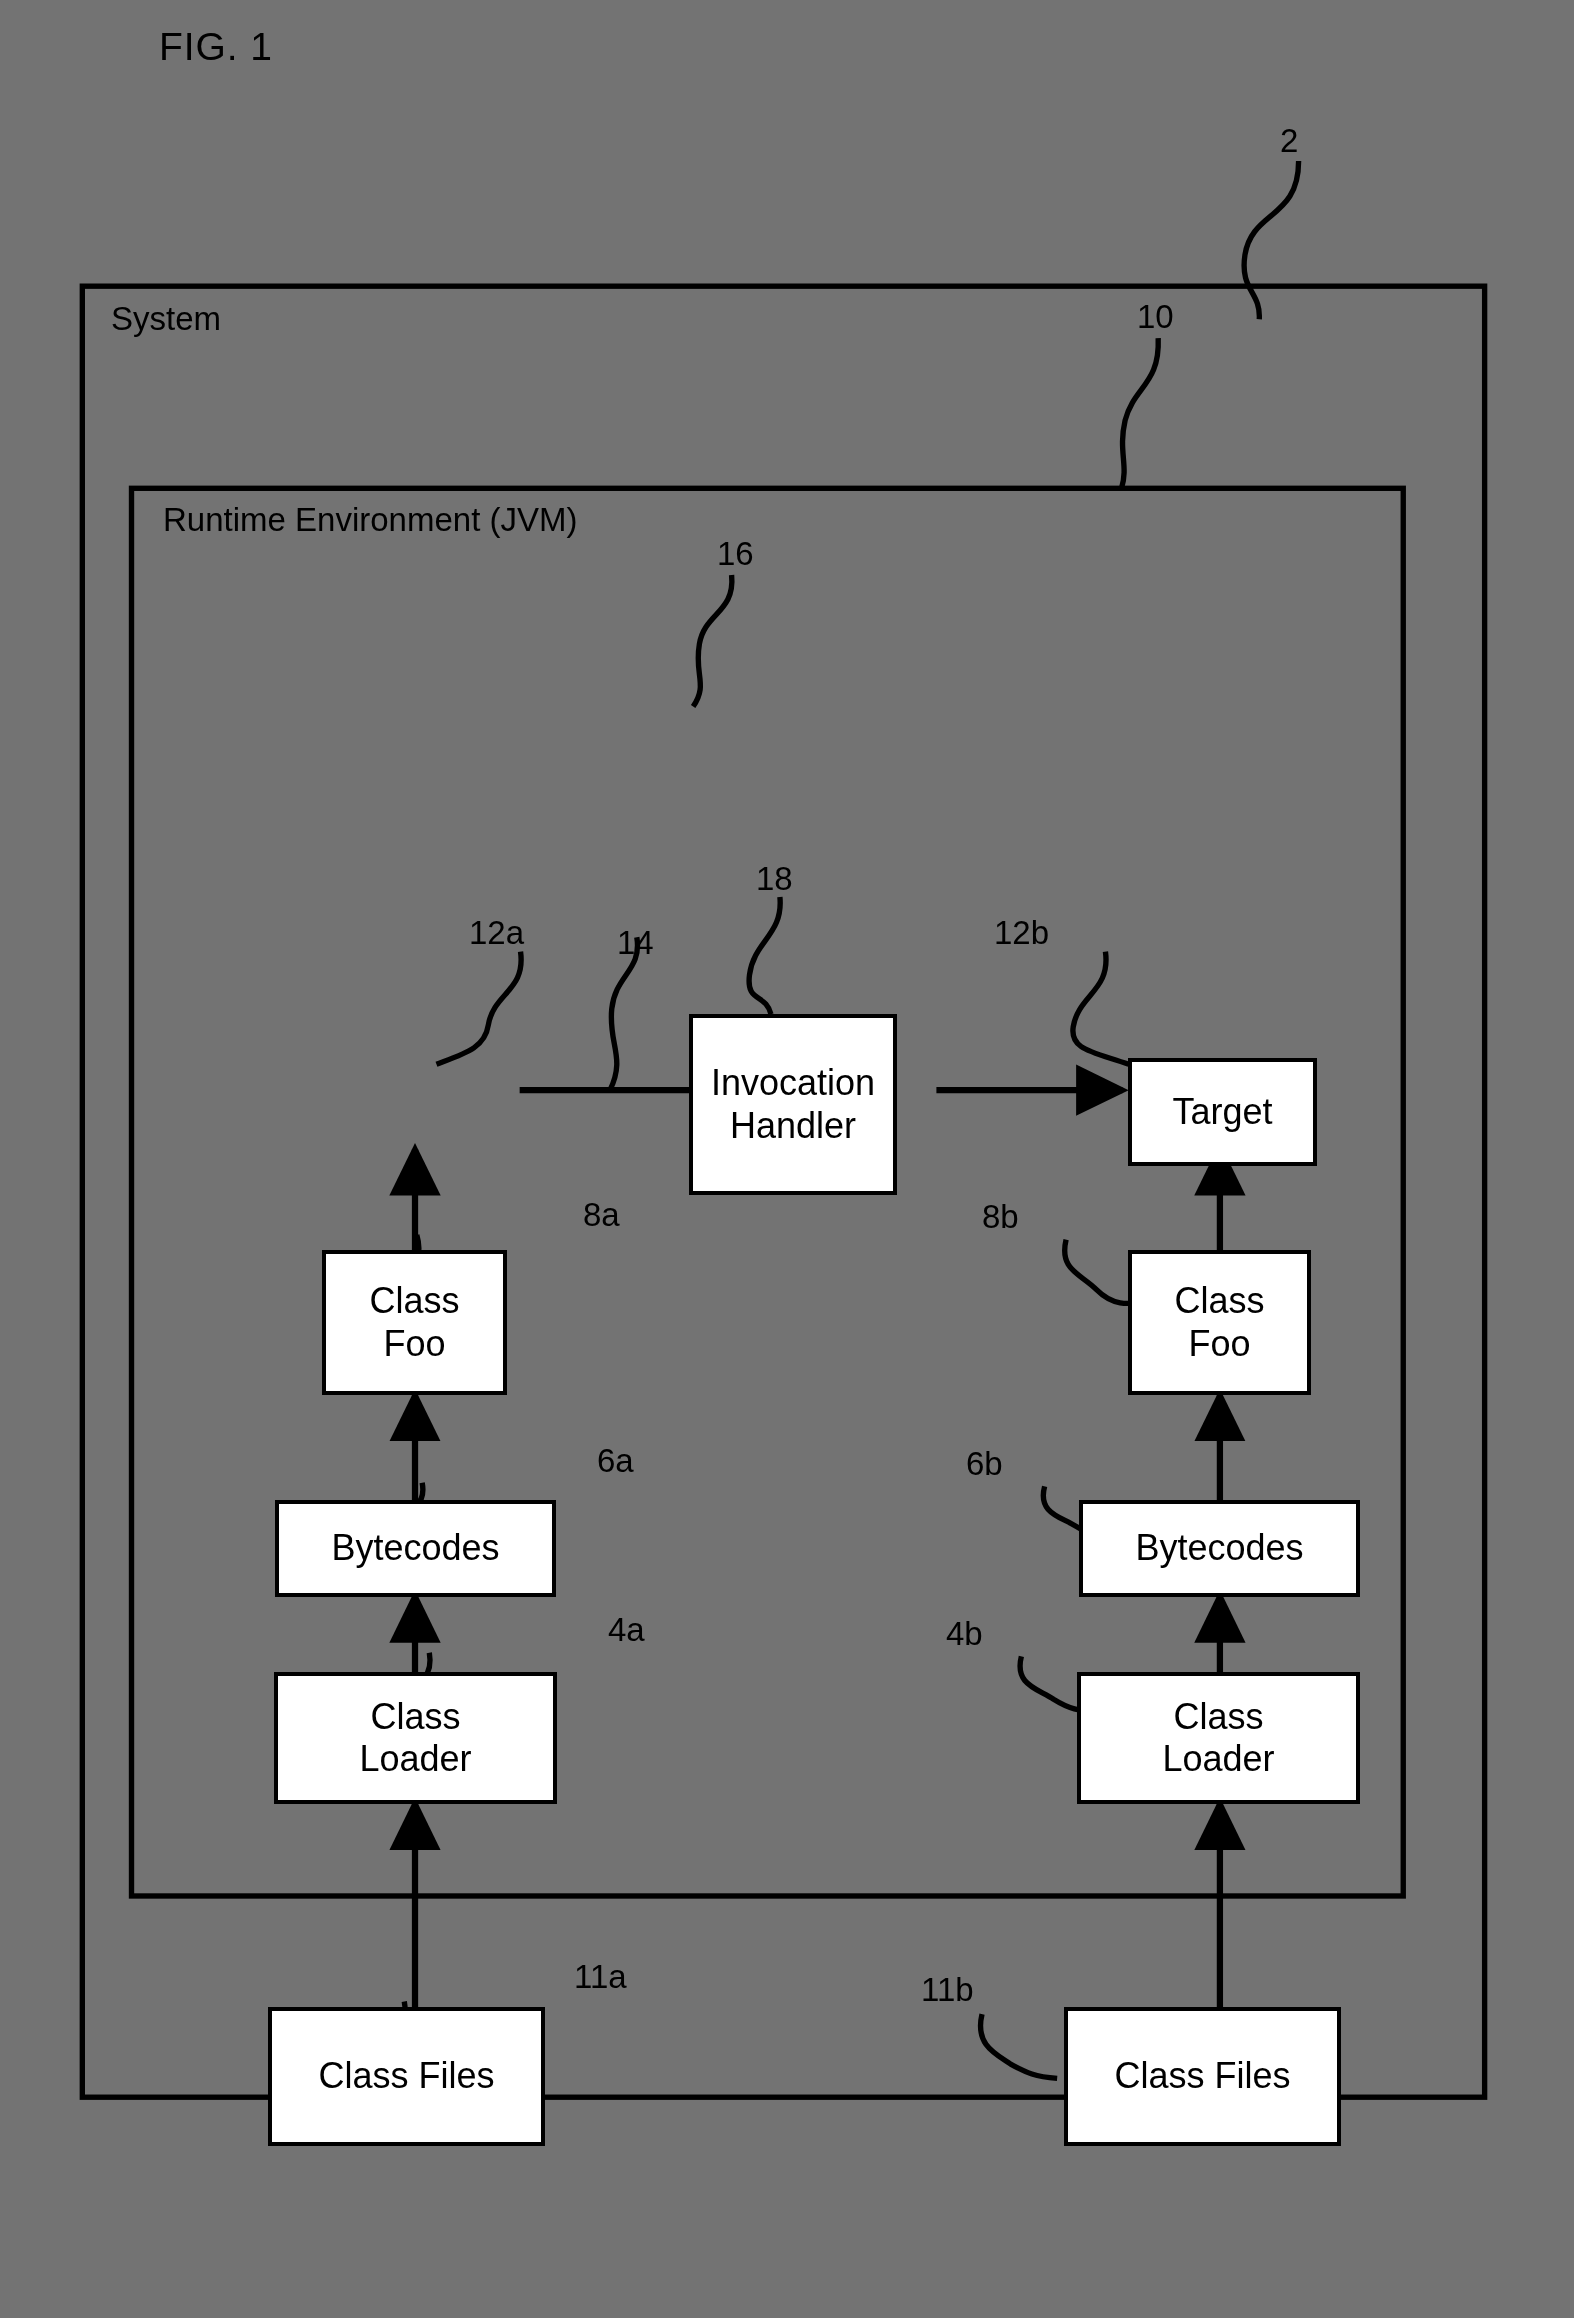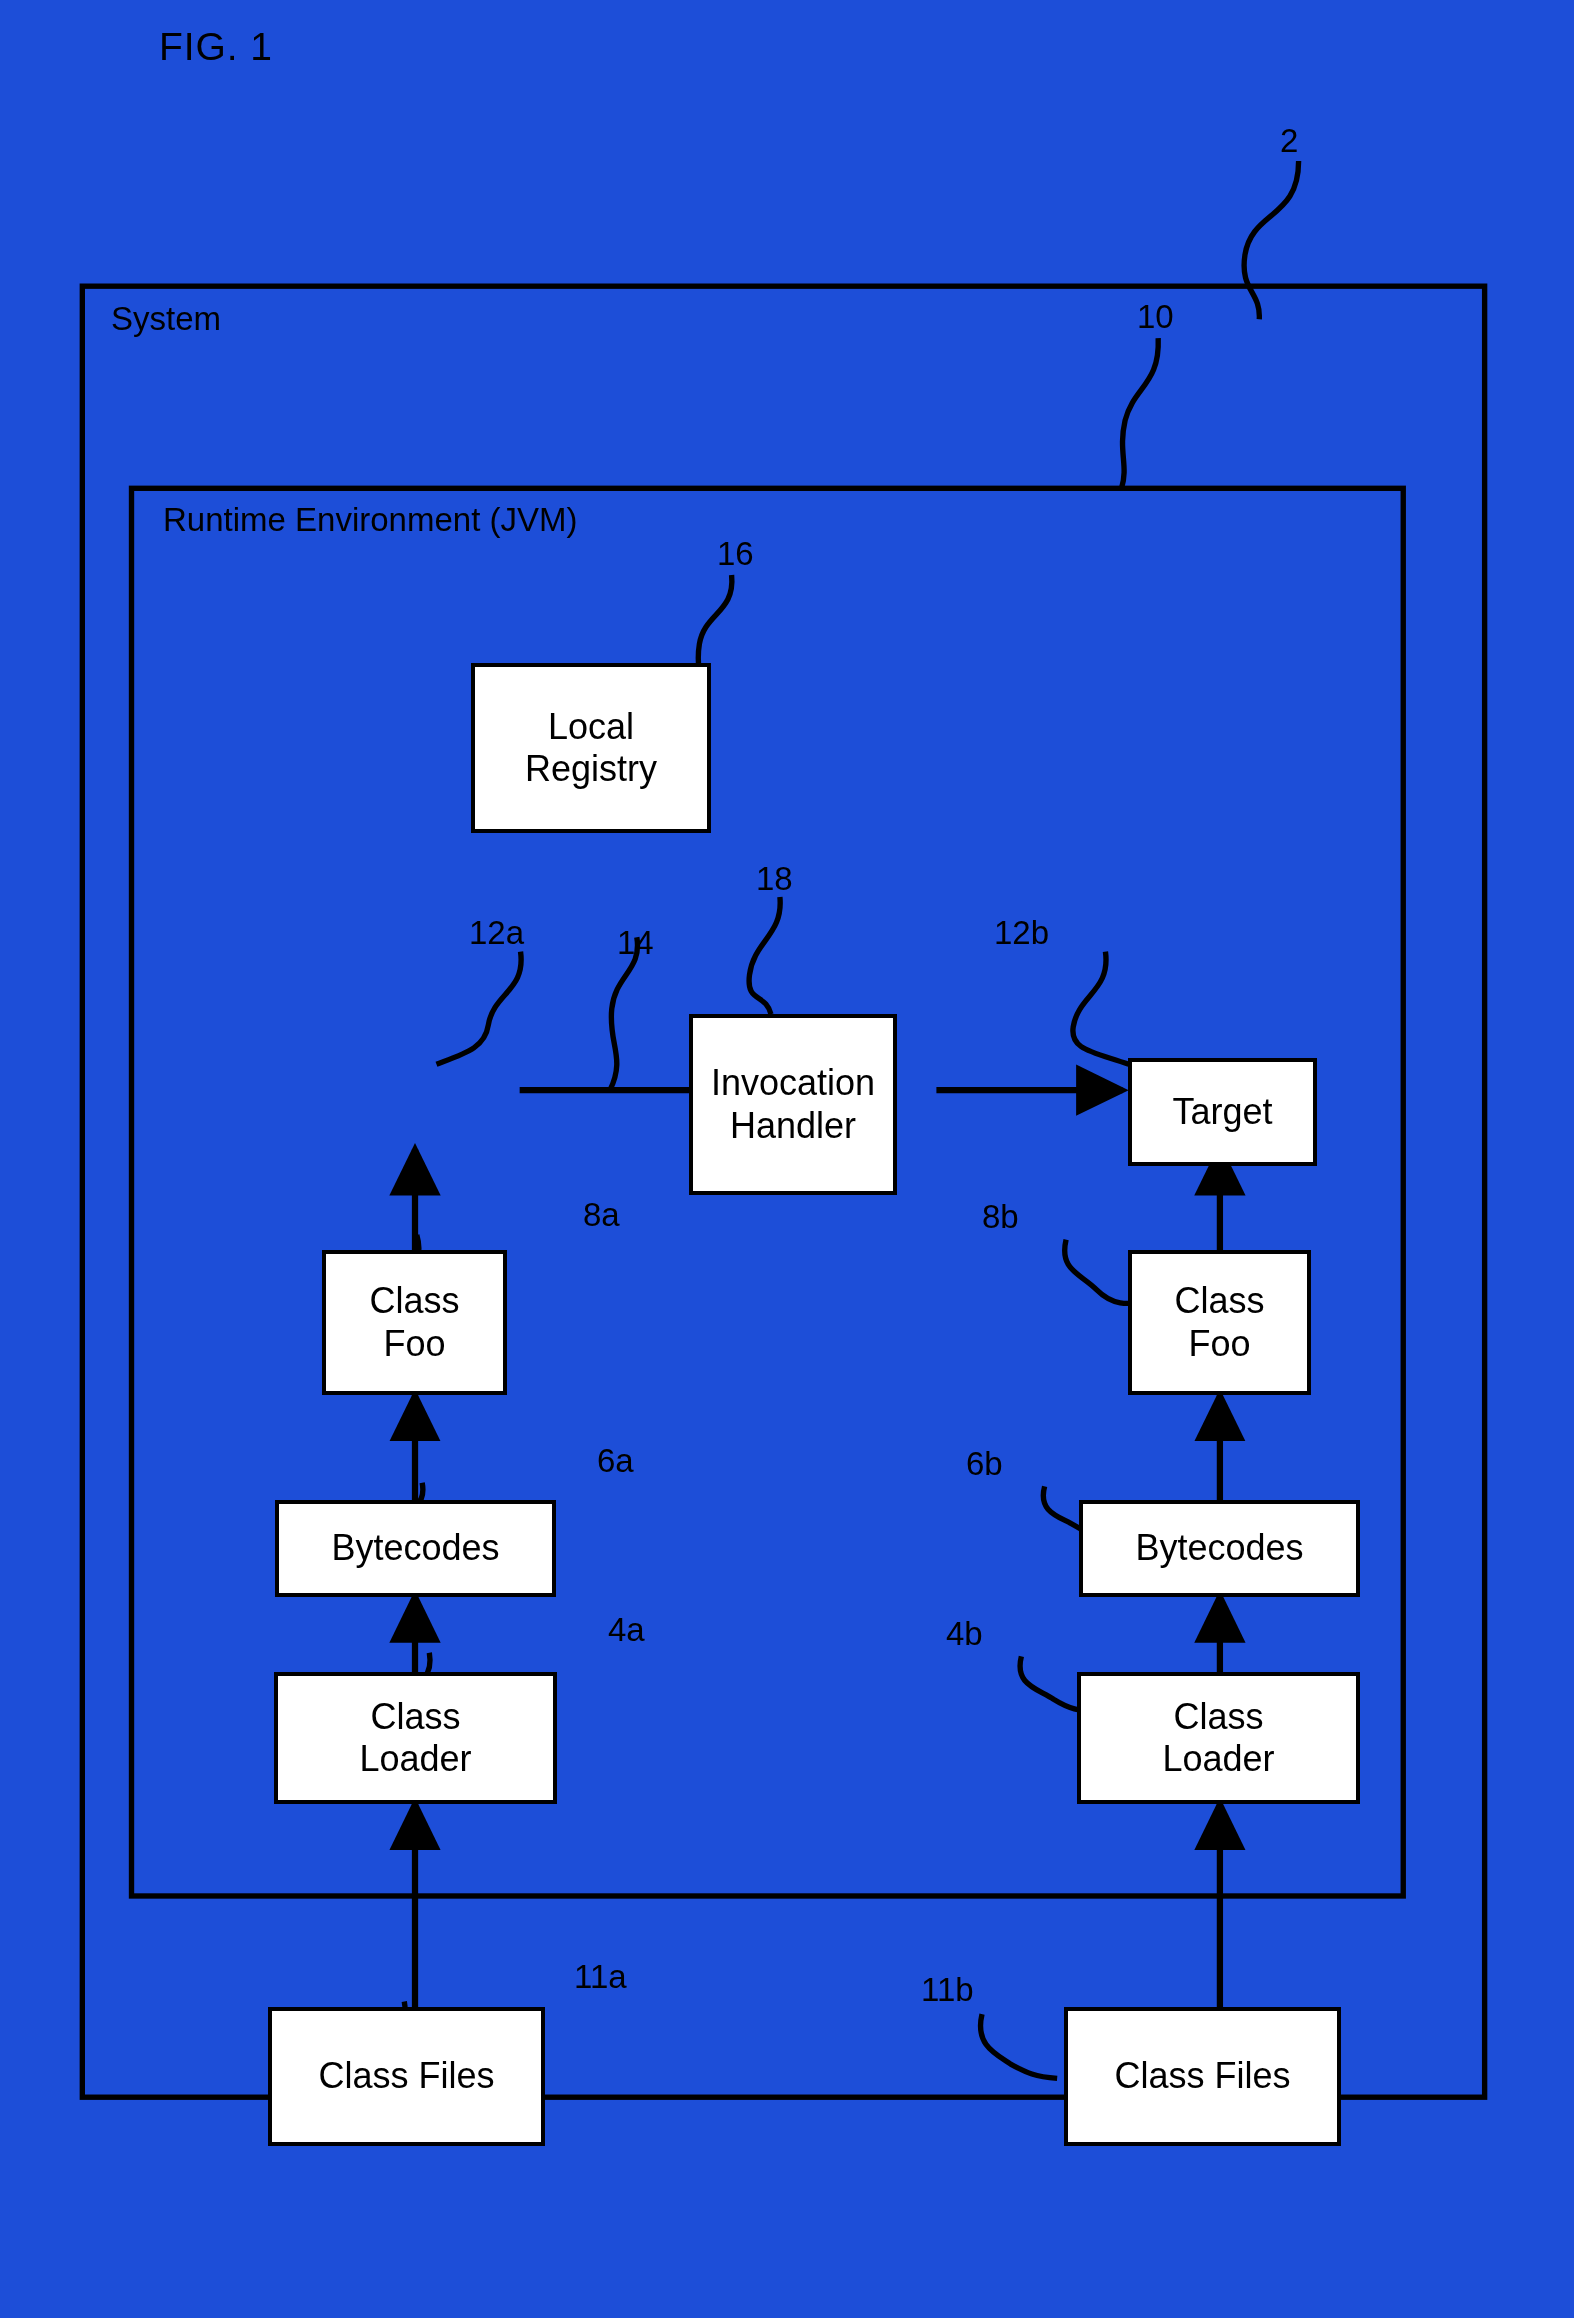--- a/index.html
+++ b/index.html
@@ -4,21 +4,21 @@
 <style>
   html, body {
     margin: 0;
     padding: 0;
     background: #ffffff;
   }
   #page {
     position: relative;
     width: 1575px;
     height: 2319px;
-    background: #1d4ed8;
+    background: #737373;
     font-family: "Liberation Sans", sans-serif;
     color: #000000;
     overflow: hidden;
   }
   #svg-layer {
     position: absolute;
     left: 0;
     top: 0;
     width: 1575px;
     height: 2319px;
@@ -115,22 +115,20 @@
 
     <path d="M1098,2252 C1090,2286 1112,2296 1130,2308 C1148,2318 1158,2322 1182,2324" fill="none" stroke="#000" stroke-width="6"></path>
   </svg>
 
   <div class="fig-title">FIG. 1</div>
 
   <div class="container-label" style="left:111px; top:300px;">System</div>
 
   <div class="container-label" style="left:163px; top:501px;">Runtime Environment (JVM)</div>
 
-  <div class="box" style="left:471px; top:663px; width:240px; height:170px;">Local
-Registry</div>
 
 
   <div class="box" style="left:689px; top:1014px; width:208px; height:181px;">Invocation
 Handler</div>
 
   <div class="box" style="left:1128px; top:1058px; width:189px; height:108px;">Target</div>
 
   <div class="box" style="left:322px; top:1250px; width:185px; height:145px;">Class
 Foo</div>
 

